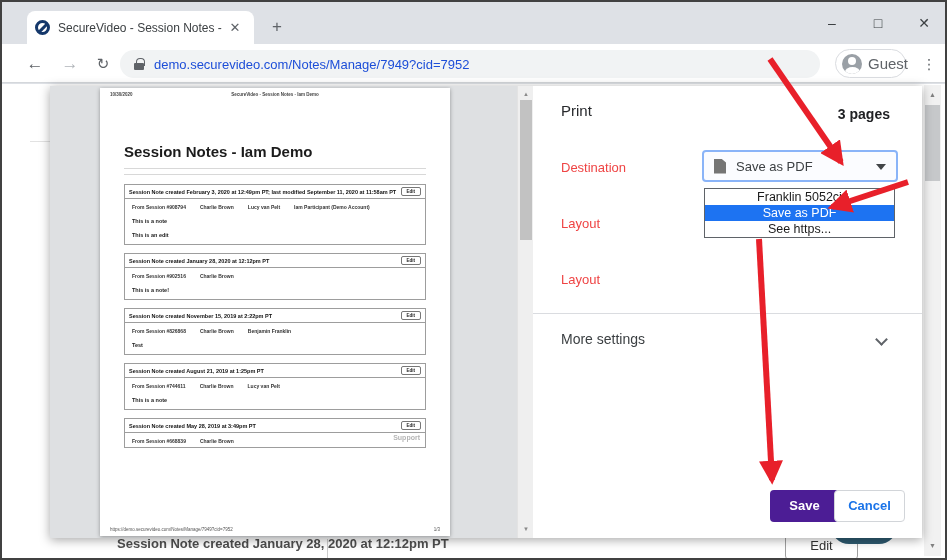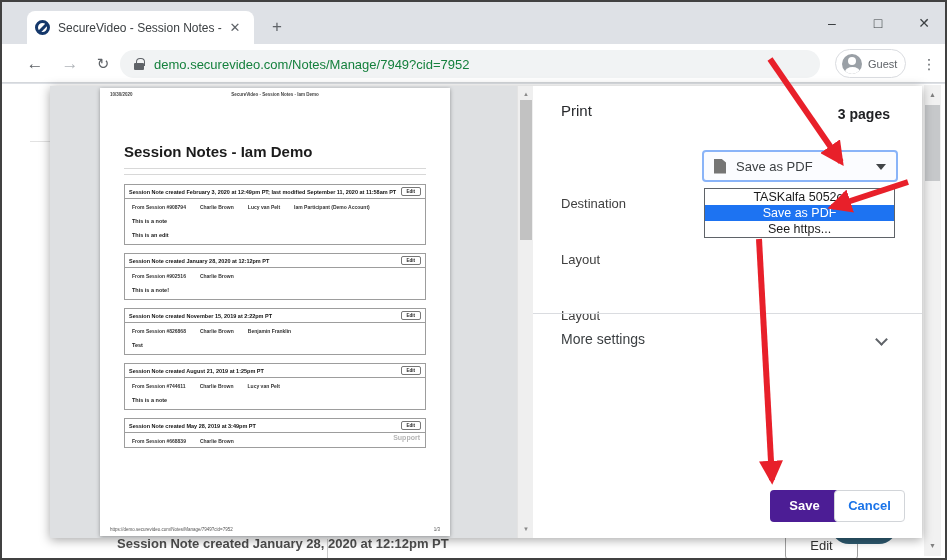--- a/index.html
+++ b/index.html
@@ -23,25 +23,25 @@
   .tab-close { margin-left:4px; font-size:13px; color:#5f6368; width:18px; height:18px;
                line-height:18px; text-align:center; border-radius:50%; }
   .newtab { position:absolute; left:262px; top:12px; width:26px; height:26px; font-size:17px;
             color:#5f6368; text-align:center; line-height:26px; }
   .toolbar { position:absolute; top:42px; left:0; right:0; height:39px; background:#fff;
              border-bottom:1px solid #d4d7db; }
   .navbtn { position:absolute; top:7px; font-size:17px; width:26px; height:26px;
             text-align:center; line-height:26px; }
   .omnibox { position:absolute; left:118px; top:6px; width:700px; height:28px; background:#f1f3f4;
              border-radius:14px; display:flex; align-items:center; padding:0 14px; }
-  .url { font-size:13px; color:#15803d; margin-left:10px; white-space:nowrap; }
+  .url { font-size:13px; color:#1d4ed8; margin-left:10px; white-space:nowrap; }
   .guest-pill { position:absolute; left:833px; top:5px; width:71px; height:29px; background:#fff;
                 border:1px solid #dadce0; border-radius:15px; display:flex; align-items:center;
                 padding:0 6px; }
-  .guest-label { font-size:11px; color:#5f6368; margin-left:6px; }
+  .guest-label { font-size:15px; color:#5f6368; margin-left:6px; }
   .kebab { position:absolute; left:916px; top:6px; width:22px; height:28px; text-align:center;
            font-size:14px; color:#5f6368; line-height:28px; letter-spacing:0; }
 
   
   .pagearea { position:absolute; top:82px; left:0; right:0; bottom:0; background:#fff; }
   .behind-line { position:absolute; height:1px; background:#e2e2e2; }
   .behind-note-title { position:absolute; left:115px; top:534px; font-size:13px; font-weight:700;
                        color:#4f4f4f; }
   .behind-vline { position:absolute; left:325px; top:537px; width:1px; height:21px; background:#ccc; }
   .behind-edit { position:absolute; left:783px; top:530px; width:73px; height:28px; background:#fff;
@@ -87,21 +87,21 @@
   .meta { display:flex; gap:14px; font-size:5px; font-weight:600; color:#333; margin-top:2px; }
   .nline { font-size:5.5px; font-weight:600; color:#222; margin-top:8px; }
   .watermark { position:absolute; right:5px; top:15px; font-size:7px; font-weight:700; color:#b5b5b5; }
   .pv-foot { position:absolute; left:10px; right:10px; bottom:4px; display:flex;
              justify-content:space-between; font-size:4.5px; color:#555; }
 
   
   .panel { position:relative; flex:1; background:#fff;border-radius:8px; }
   .p-title { position:absolute; left:28px; top:16px; font-size:15px; color:#27292c; }
   .p-pages { position:absolute; right:32px; top:20px; font-size:14px; font-weight:700; color:#202124; }
-  .p-label { position:absolute; left:28px; font-size:13px; color:#404040;margin-top:36px; }
+  .p-label { position:absolute; left:28px; font-size:13px; color:#ef4444; }
   .dest-select { position:absolute; left:169px; top:64px; width:196px; height:32px; background:#fbfcff;
                  border:2px solid #8ab4f8; border-radius:4px; display:flex; align-items:center;
                  padding:0 10px; }
   .dest-text { font-size:13px; color:#3c4043; margin-left:10px; }
   .caret-down { position:absolute; right:10px; top:12px; width:0; height:0;
                 border-left:5px solid transparent; border-right:5px solid transparent;
                 border-top:6px solid #424548; }
   .dropdown { position:absolute; left:171px; top:102px; width:191px; background:#fff;
               border:1px solid #5f6368; z-index:8; }
   .dd-item { height:16px; line-height:16px; text-align:center; font-size:12.5px; color:#1b1b1b; }
@@ -293,21 +293,21 @@
       <div class="p-pages">3 pages</div>
 
       <div class="p-label" style="top:74px;">Destination</div>
       <div class="dest-select">
         <span class="doc-i"></span>
         <span class="dest-text">Save as PDF</span>
         <span class="caret-down"></span>
       </div>
 
       <div class="dropdown">
-        <div class="dd-item">TASKalfa 5052ci</div>
+        <div class="dd-item">Franklin 5052ci</div>
         <div class="dd-item sel" id="dd-sel" style="background: rgb(29, 115, 242);">Save as PDF</div>
         <div class="dd-item">See https...</div>
       </div>
 
       <div class="p-label" style="top:130px;">Layout</div>
 
       <div class="p-label" style="top:186px;">Layout</div>
 
       <div class="p-divider"></div>
       <div class="more">More settings</div>

